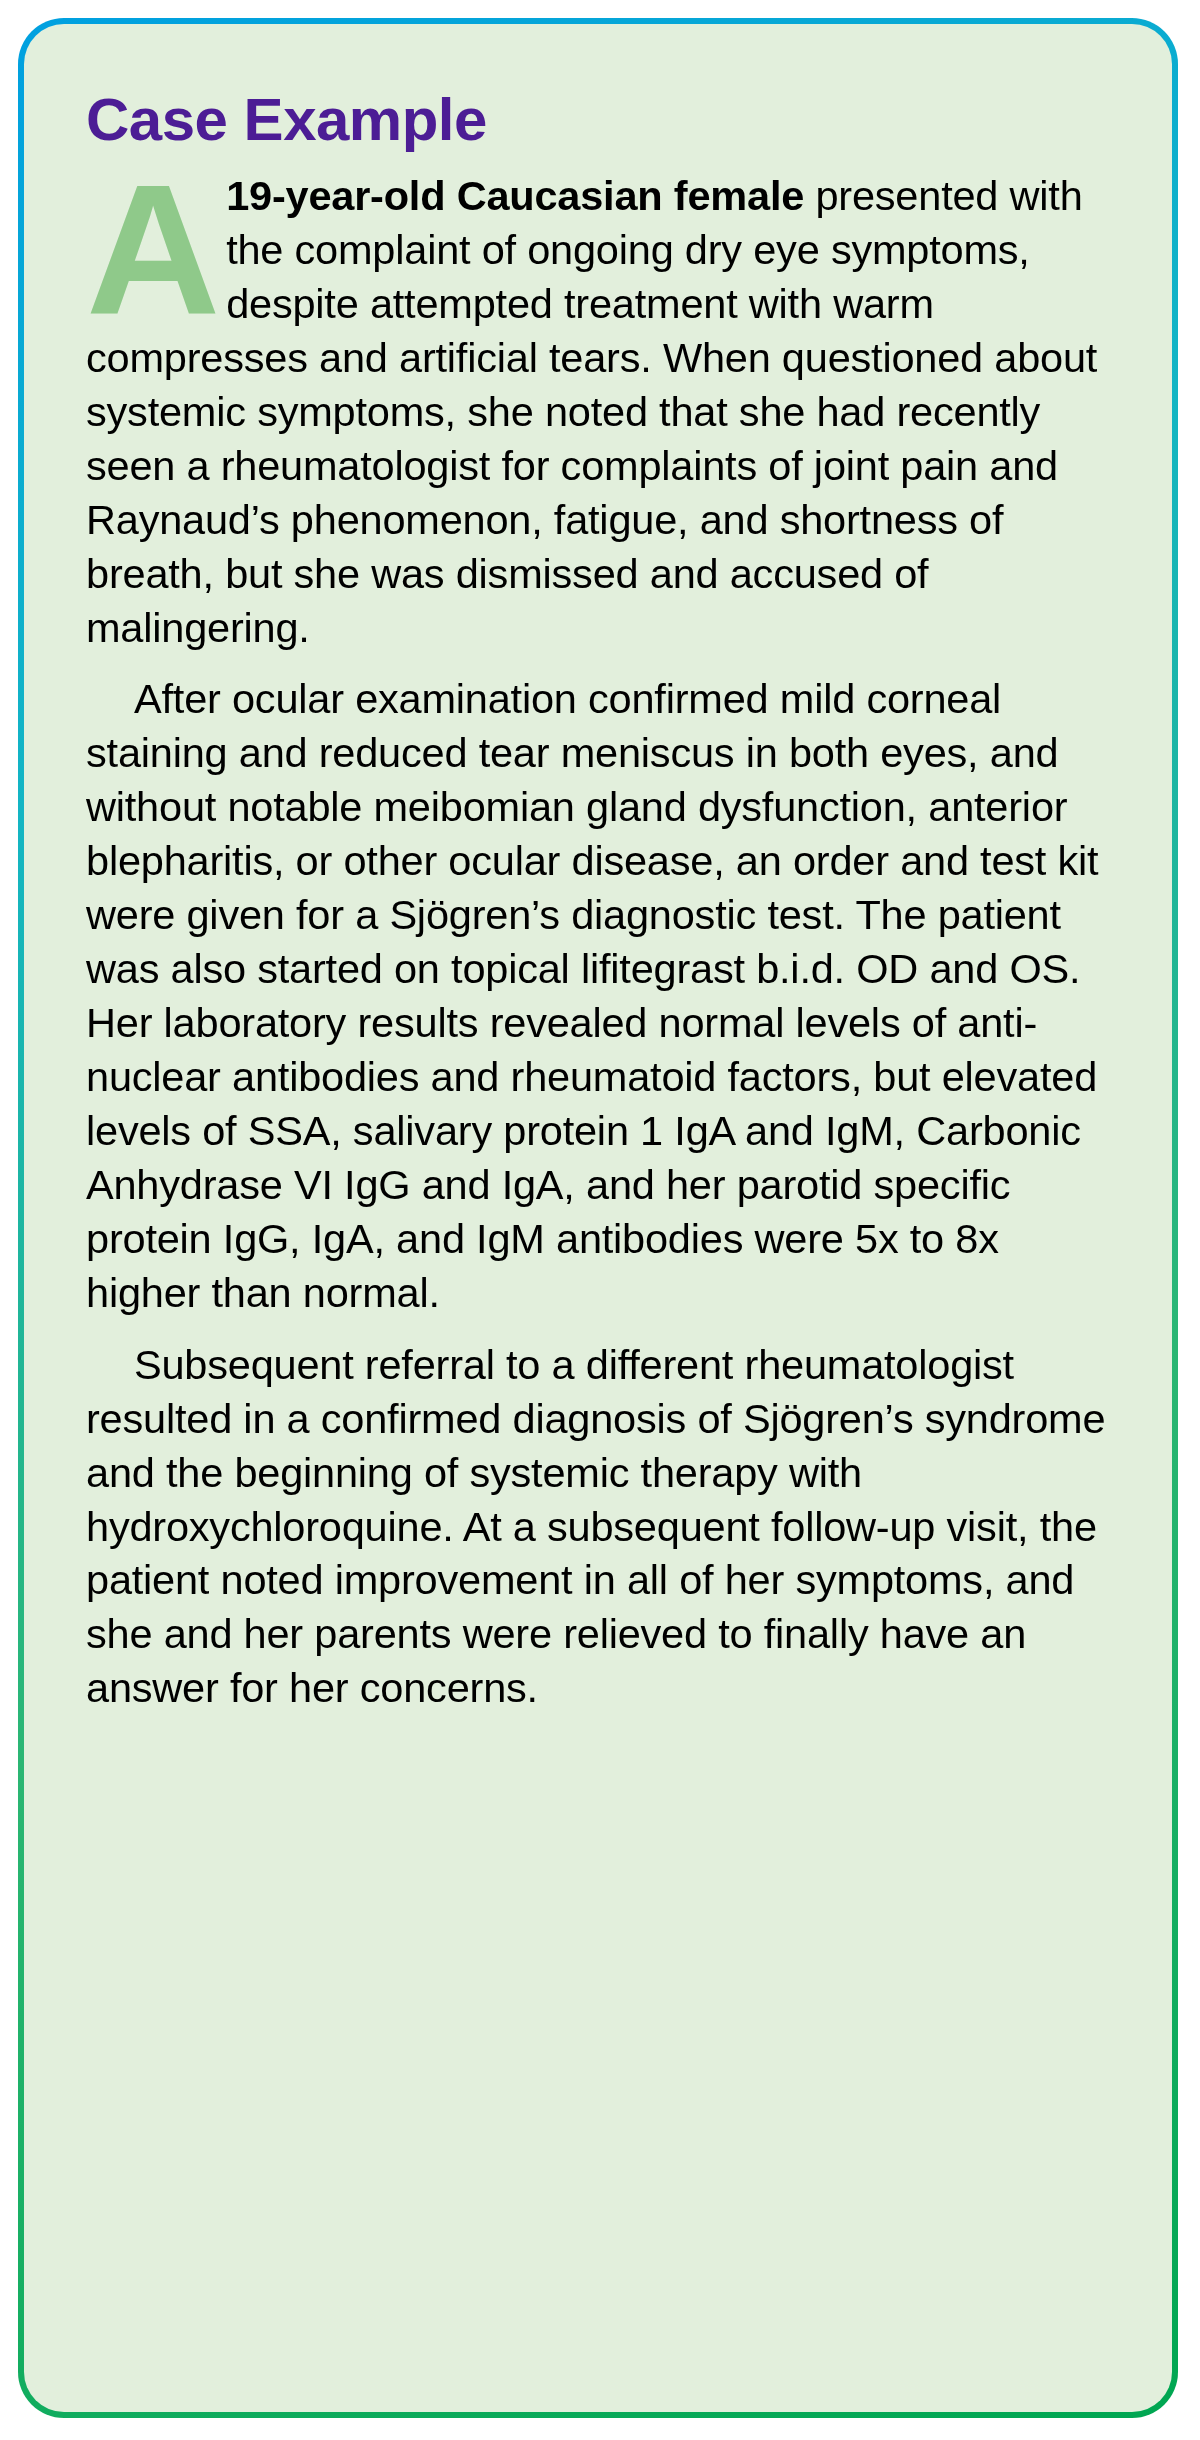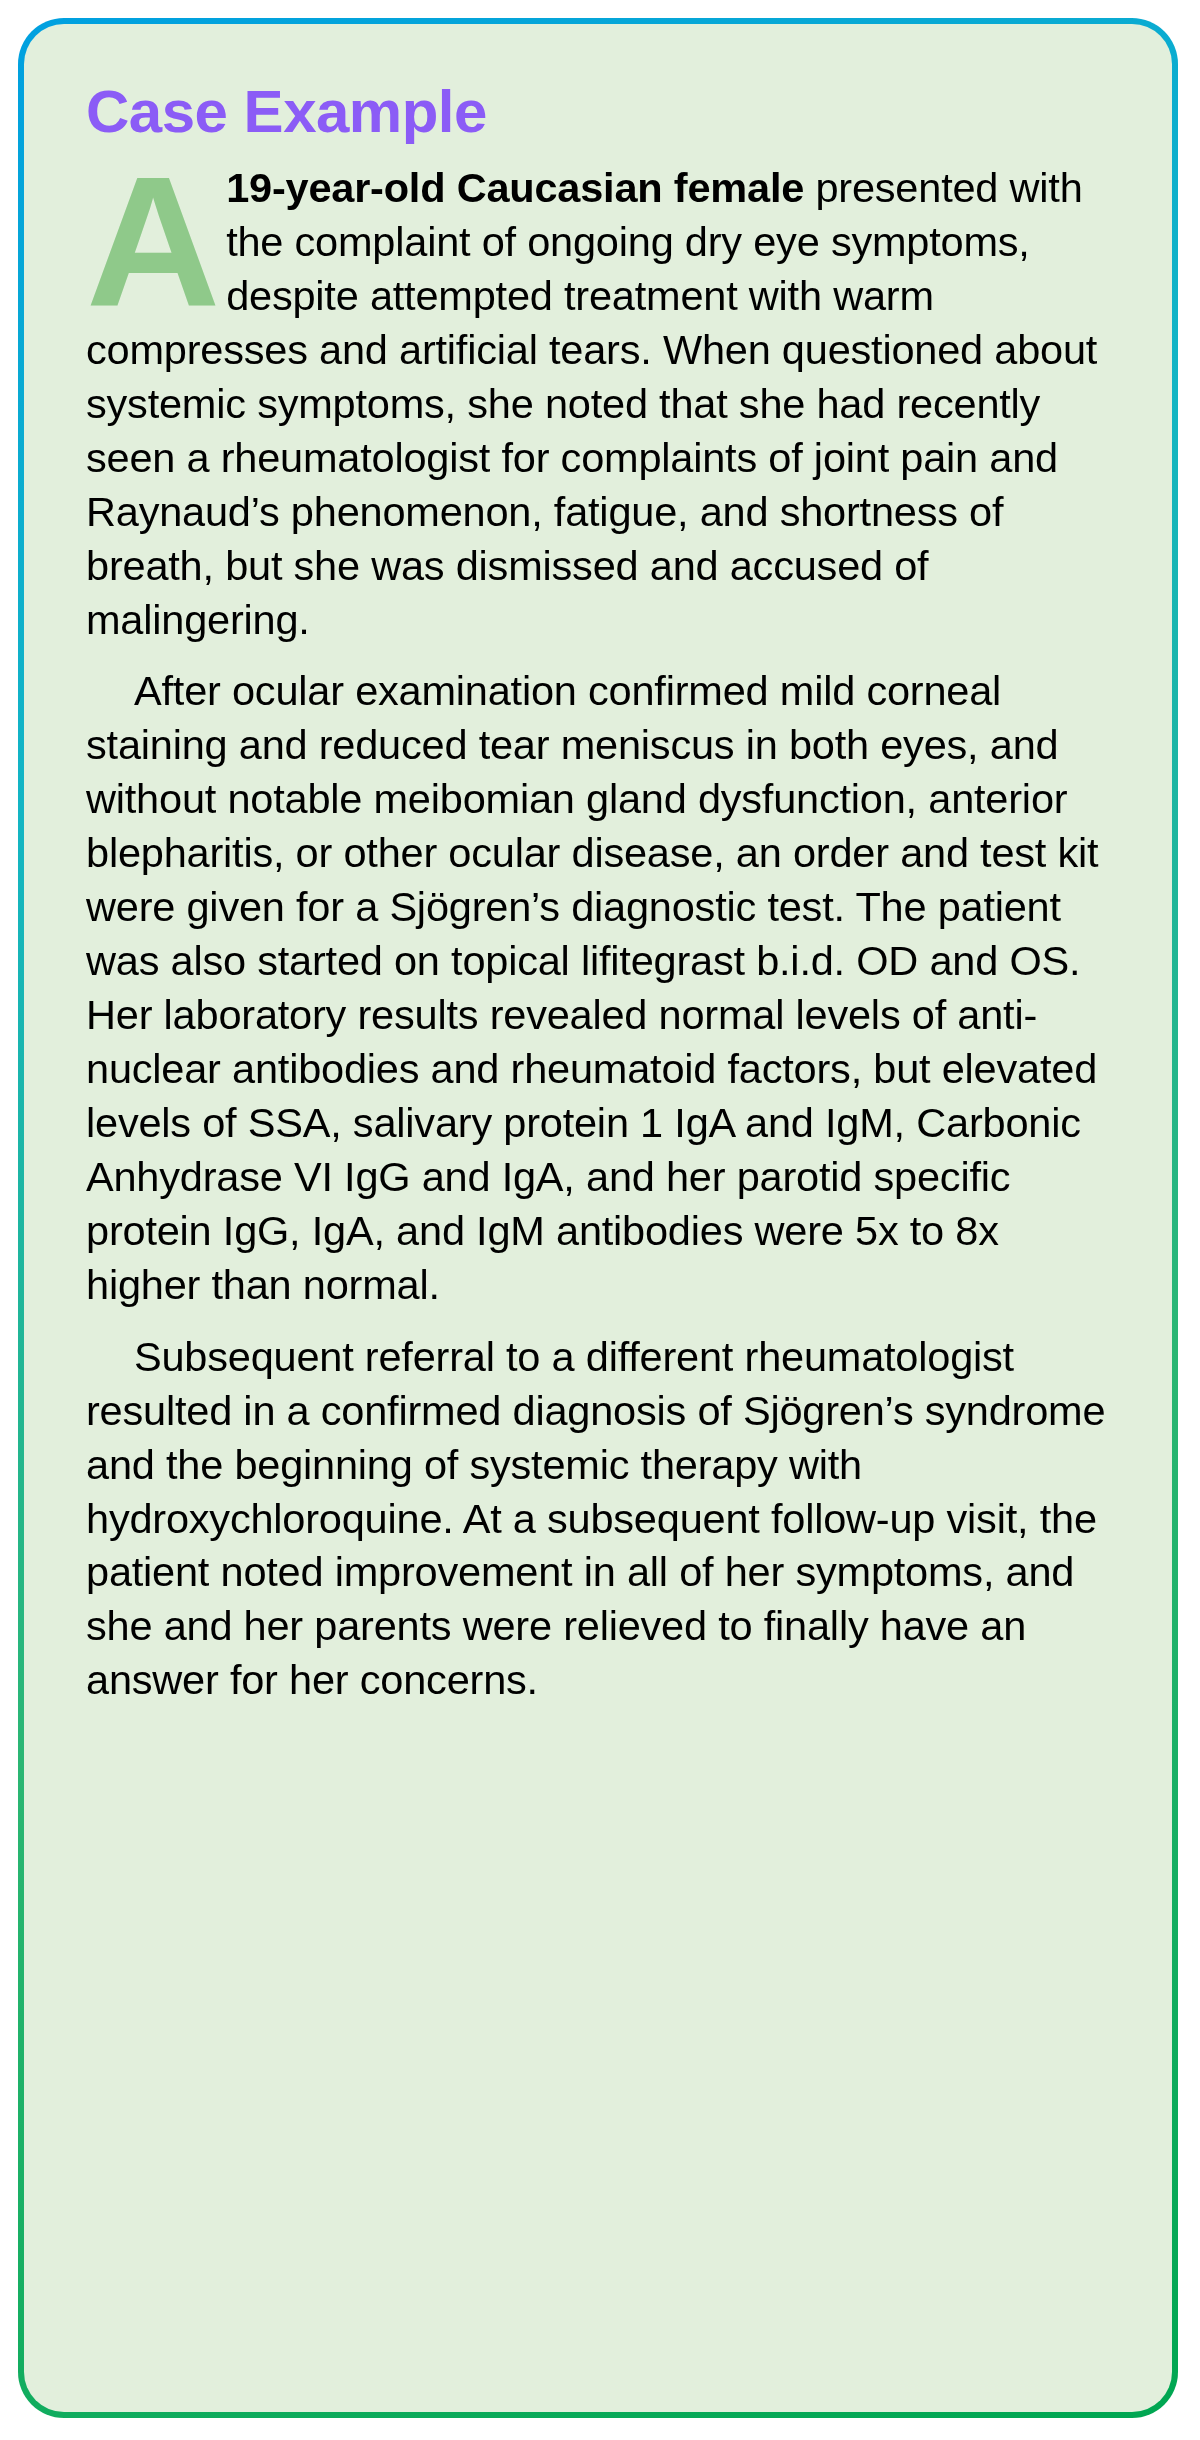--- a/index.html
+++ b/index.html
@@ -30,25 +30,25 @@
     height: 100%;
     box-sizing: border-box;
     border-radius: 40px;
     background: #e2efdc;
     padding: 56px 62px 40px 62px;
     position: relative;
     overflow: hidden;
   }
 
   .case-title {
-    color: #8b5cf6;
+    color: #4c1d95;
     font-size: 60px;
     font-weight: bold;
     letter-spacing: -0.5px;
-    margin: 0 0 18px 0;
+    margin: 8px 0 18px 0;
     line-height: 1.05;
   }
 
   .body-text {
     color: #000000;
     font-size: 41.5px;
     line-height: 1.30;
     text-align: left;
     margin: 0;
     letter-spacing: -0.2px;

